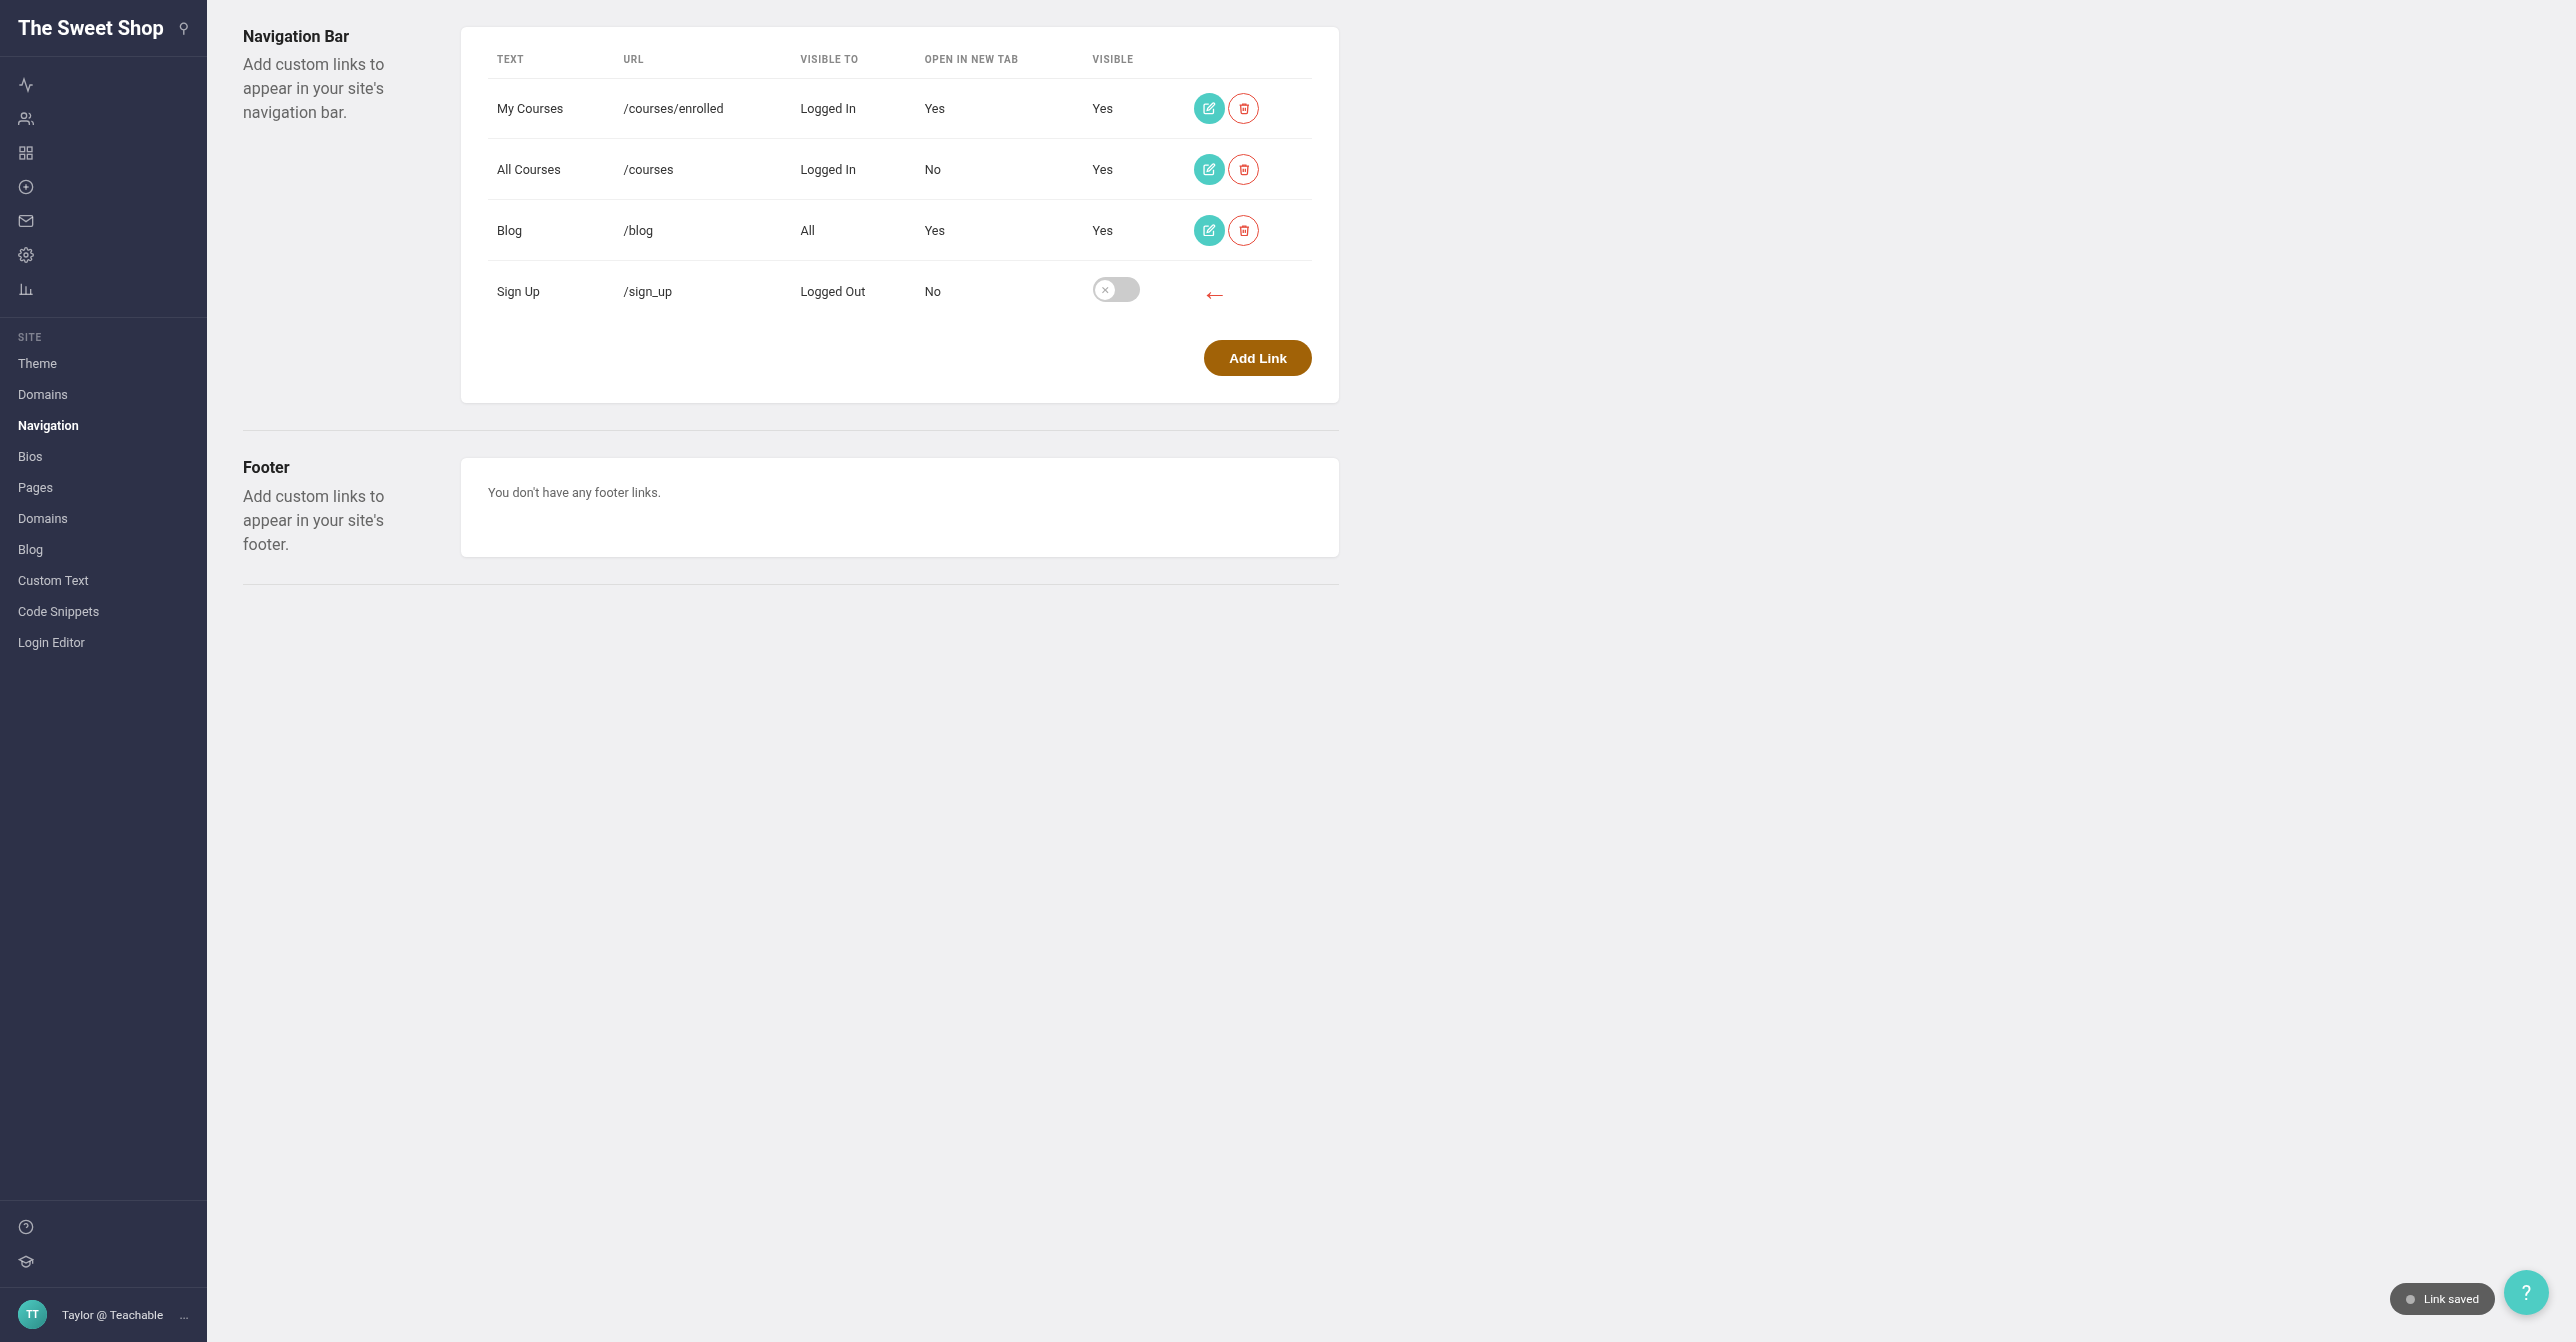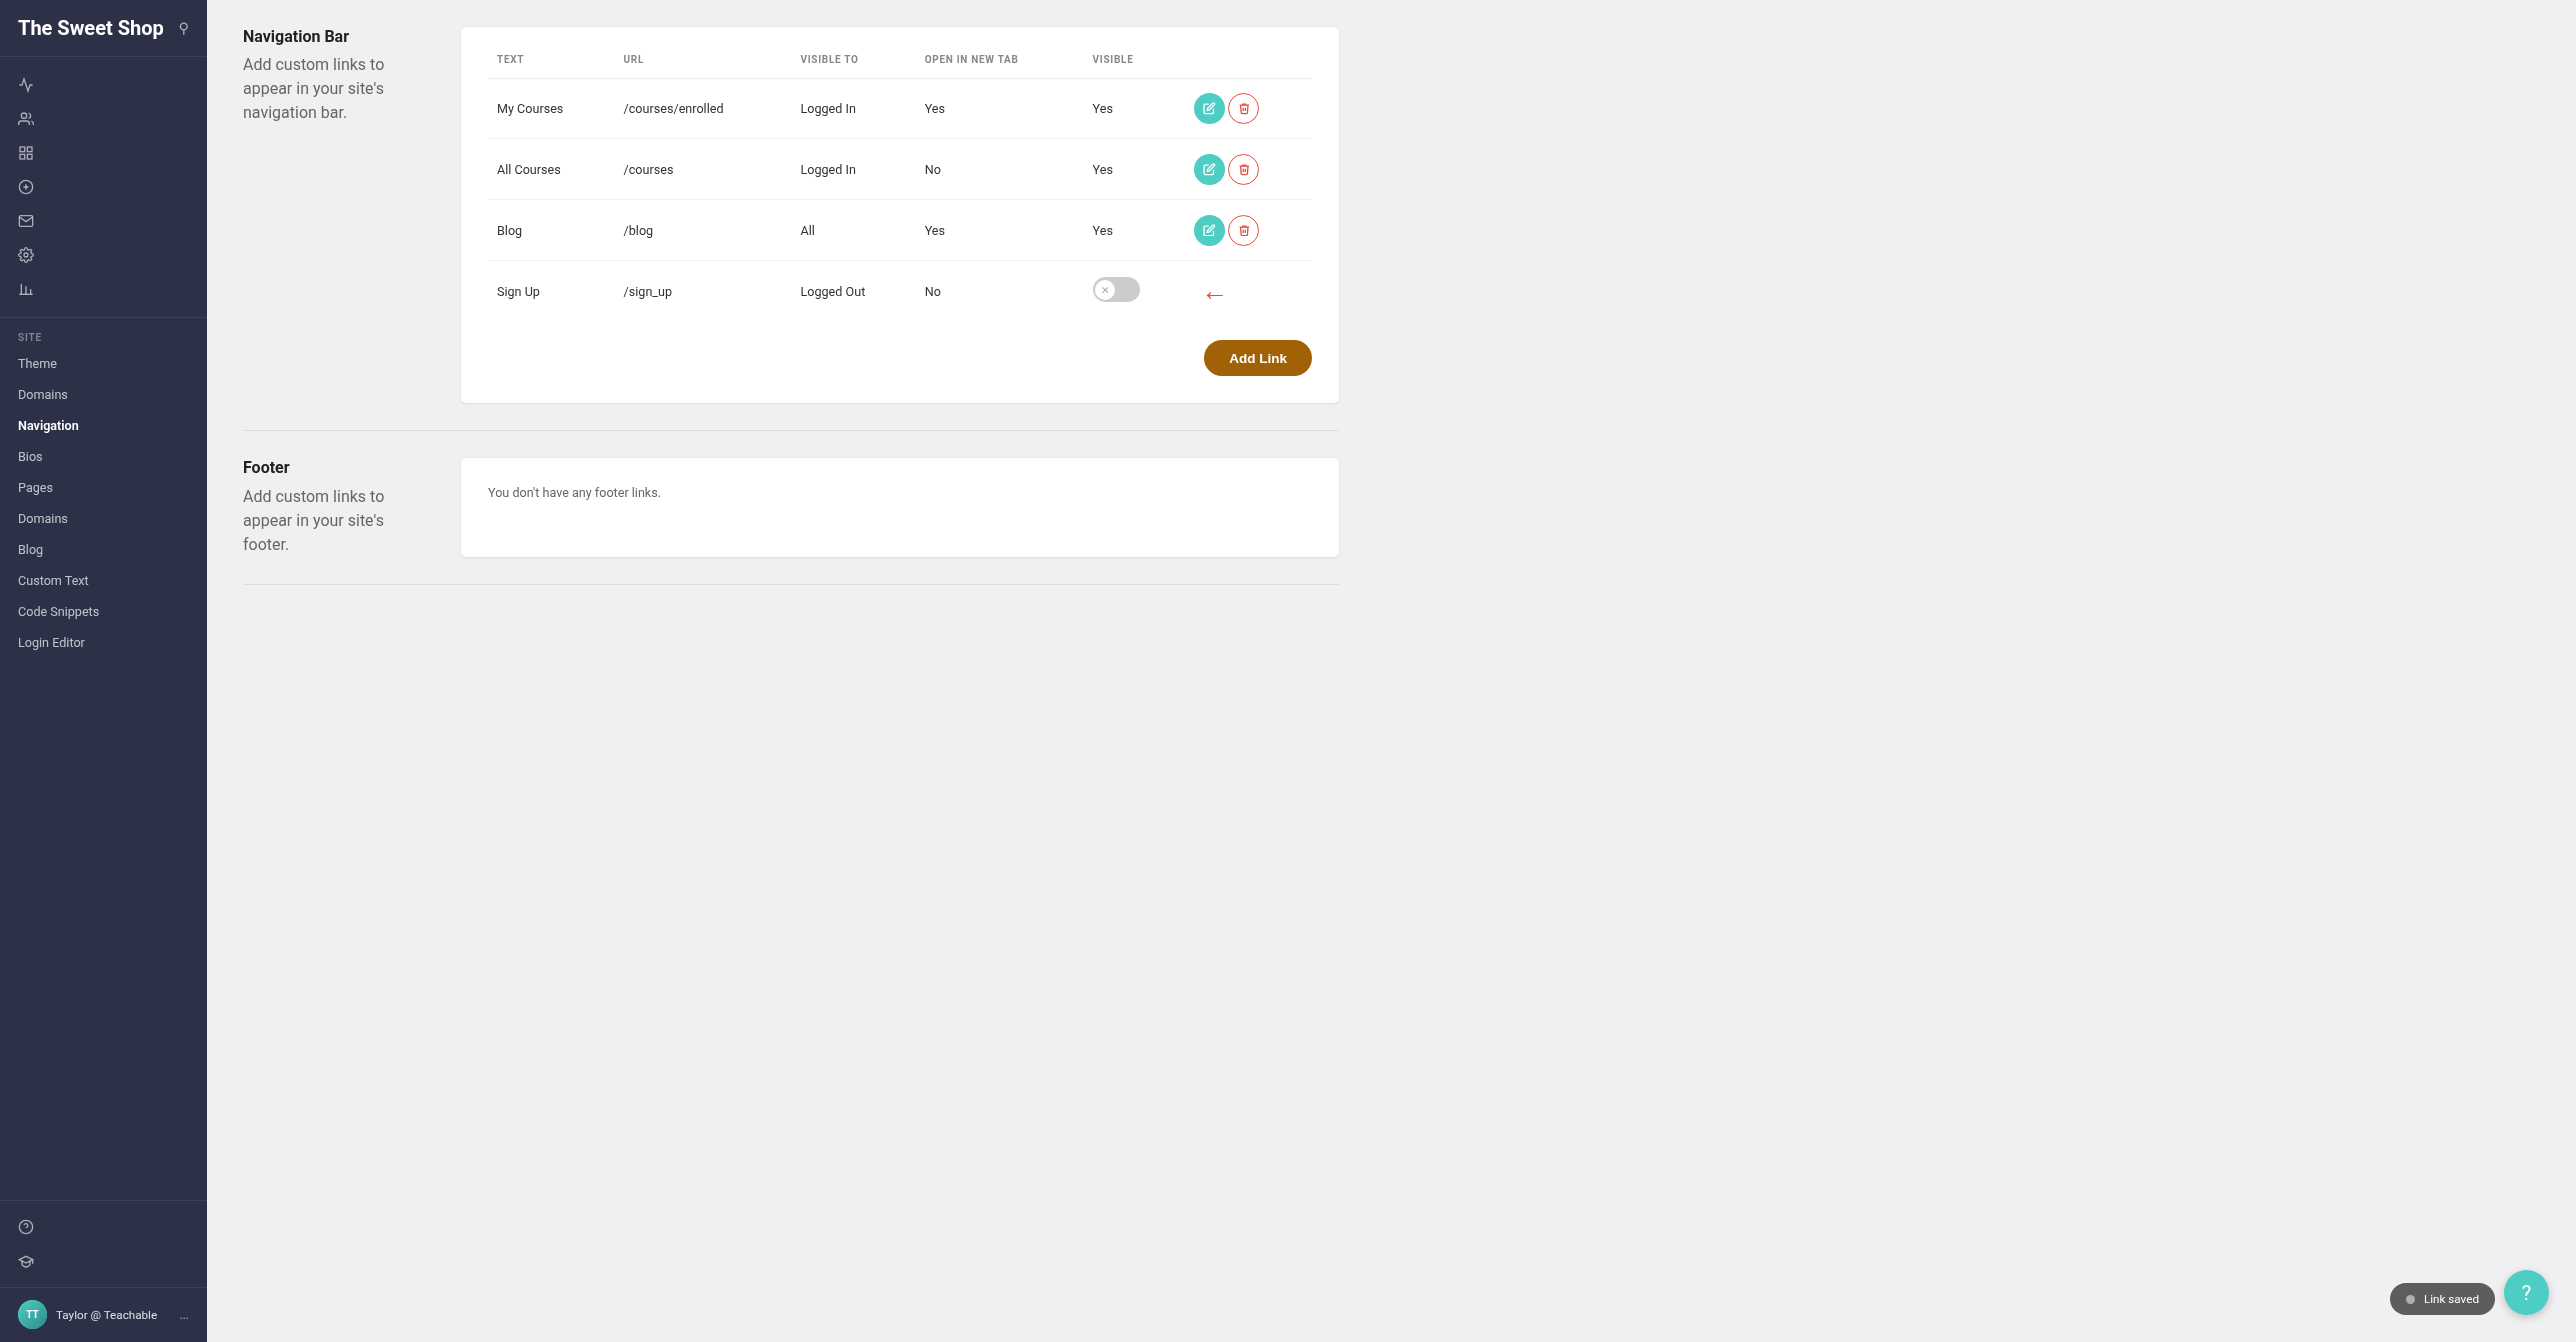--- a/index.html
+++ b/index.html
@@ -84,21 +84,21 @@
       align-items: center;
       padding: 9px 18px;
       color: rgba(255,255,255,0.6);
       cursor: pointer;
       font-size: 16px;
     }
 
     .sidebar-user {
       display: flex;
       align-items: center;
-      gap: 9px;
+      gap: 15px;
       padding: 12.6px 18px;
       border-top: 0.9px solid rgba(255,255,255,0.08);
       cursor: pointer;
     }
     .sidebar-avatar {
       width: 29px;
       height: 29px;
       border-radius: 50%;
       background: #4ecdc4;
       display: flex;

